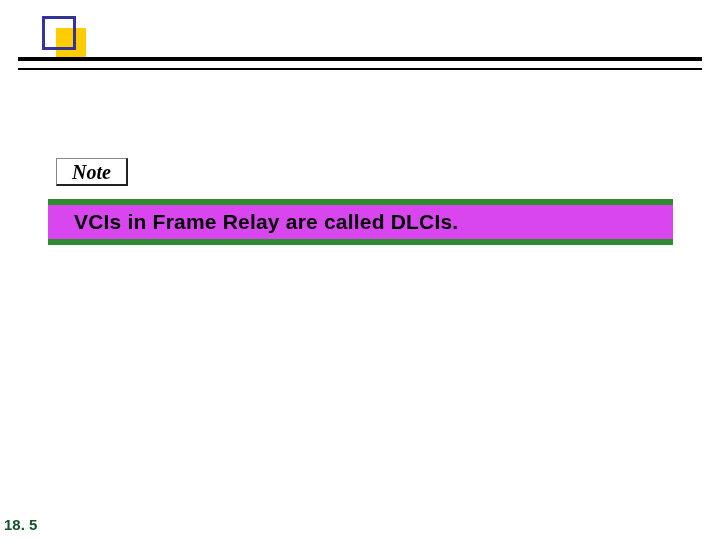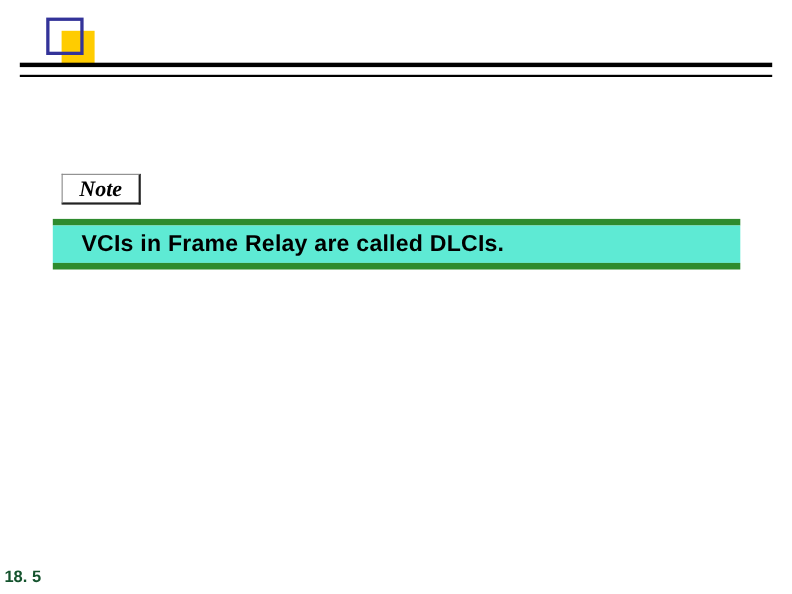--- a/index.html
+++ b/index.html
@@ -11,21 +11,21 @@
   .sq-inner { position: absolute; left: 14px; top: 12px; width: 30px; height: 30px; background: #ffcc00; }
 
   .hr1 { position: absolute; left: 18px; top: 57px; width: 684px; height: 4px; background: #000; }
   .hr2 { position: absolute; left: 18px; top: 68px; width: 684px; height: 2px; background: #000; }
 
   .note-box { position: absolute; left: 56px; top: 158px; width: 72px; height: 28px; background: #fff; border-top: 1px solid #888; border-left: 1px solid #888; border-right: 2px solid #222; border-bottom: 2px solid #222; display: flex; align-items: center; justify-content: center; }
   .note-text { font-family: "Times New Roman", Times, serif; font-style: italic; font-size: 20px; font-weight: 600; color: #000; line-height: 1; }
 
   .banner { position: absolute; left: 48px; top: 199px; width: 625px; height: 46px; display: flex; flex-direction: column; }
   .banner-bar-top { width: 100%; height: 6px; background: #2e8b2e; }
-  .banner-body { flex: 1; background: #5eead4; display: flex; align-items: center; padding-left: 26px; }
+  .banner-body { flex: 1; background: #d946ef; display: flex; align-items: center; padding-left: 26px; }
   .banner-text { font-size: 21px; font-weight: bold; color: #000; letter-spacing: 0.2px; }
   .banner-bar-bottom { width: 100%; height: 6px; background: #2e8b2e; }
 
   .page-num { position: absolute; left: 4px; top: 516px; font-size: 15px; font-weight: bold; color: #14532d; }
 </style>
 </head>
 <body>
 
 <div class="slide">
 

